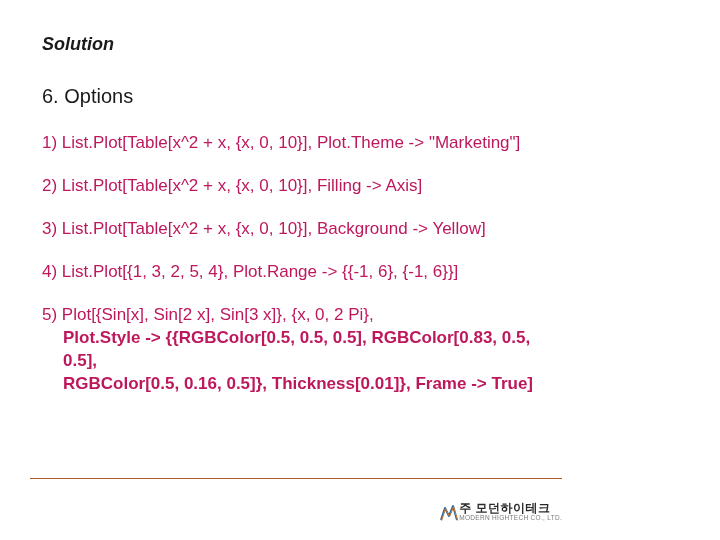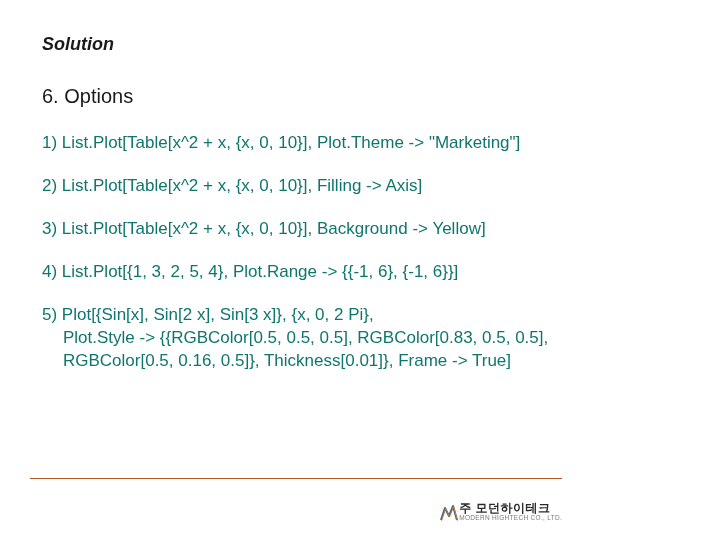--- a/index.html
+++ b/index.html
@@ -17,27 +17,28 @@
     margin-bottom: 30px;
     color: #1a1a1a;
   }
   .section {
     font-size: 20px;
     color: #1a1a1a;
     margin-bottom: 24px;
   }
   .item {
     font-size: 17px;
-    color: #0f766e;
+    color: #be185d;
     line-height: 1.35;
     margin-bottom: 20px;
   }
   .item .cont {
     padding-left: 21px;
     display: block;
+    font-weight: bold;
   }
   .footer {
     position: absolute;
     left: 0;
     right: 0;
     bottom: 18px;
     padding: 0 30px;
   }
   .hr {
     height: 0;

